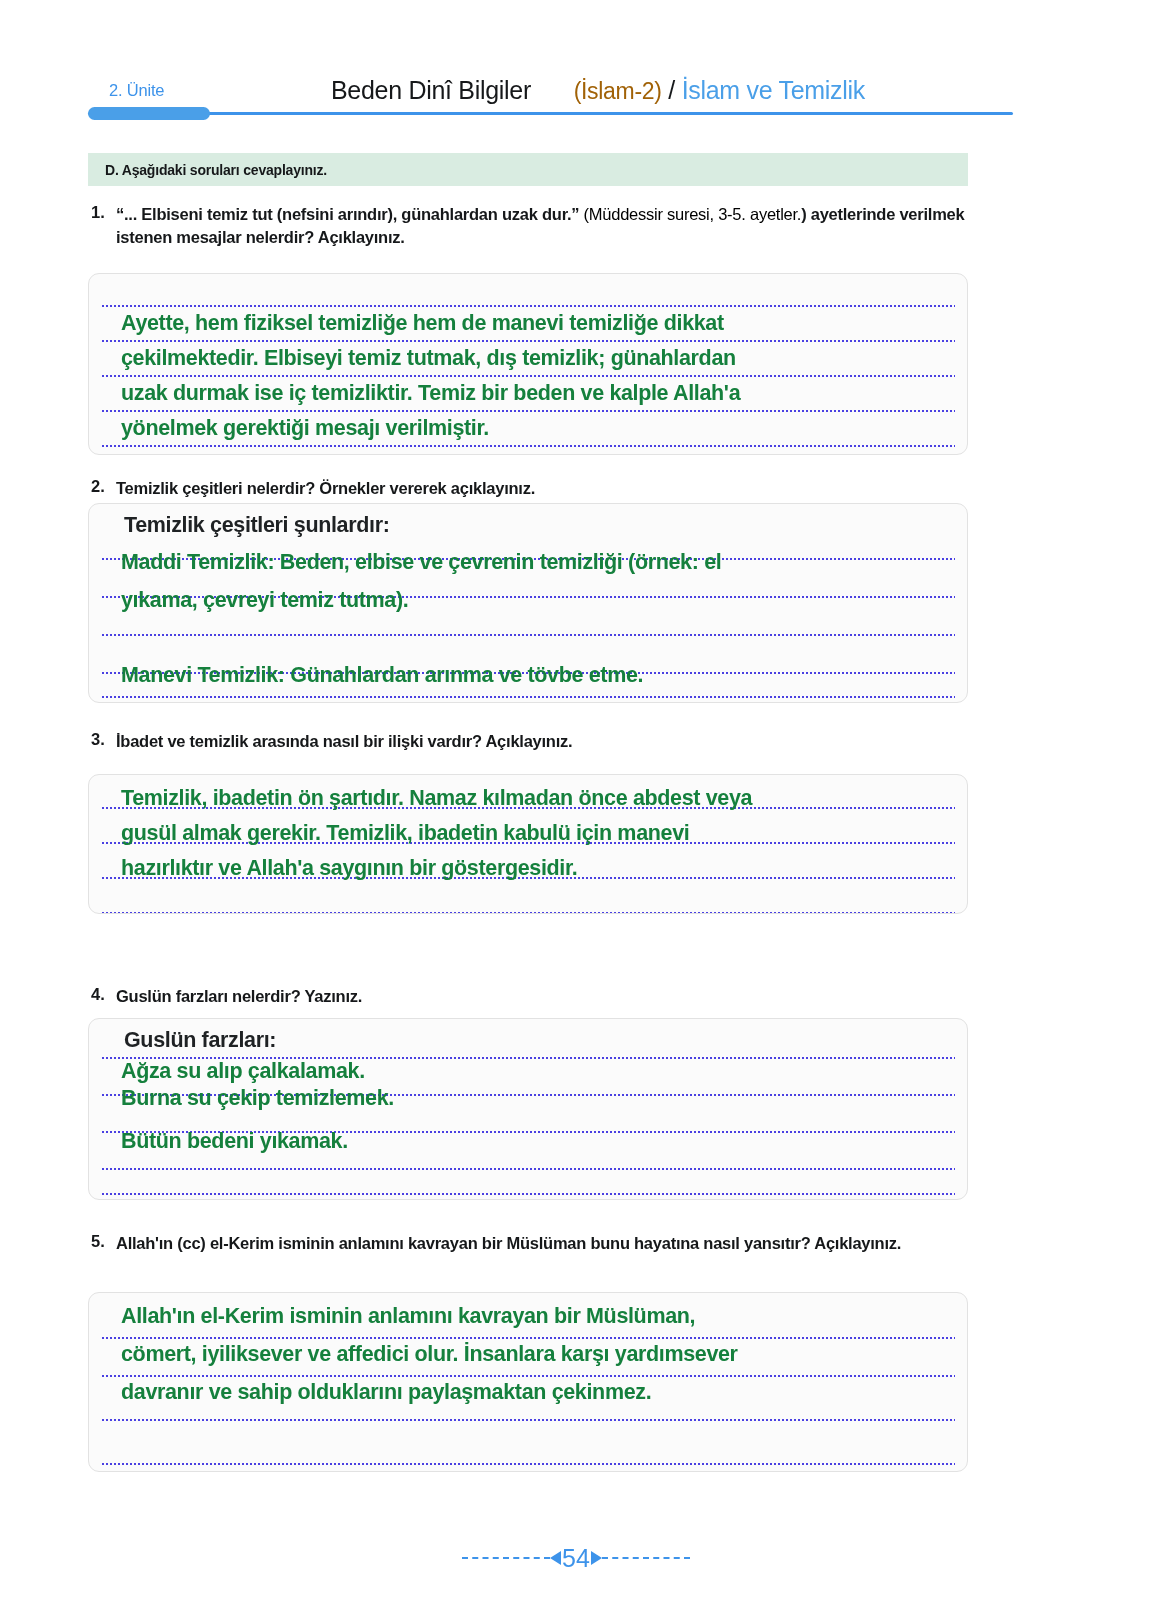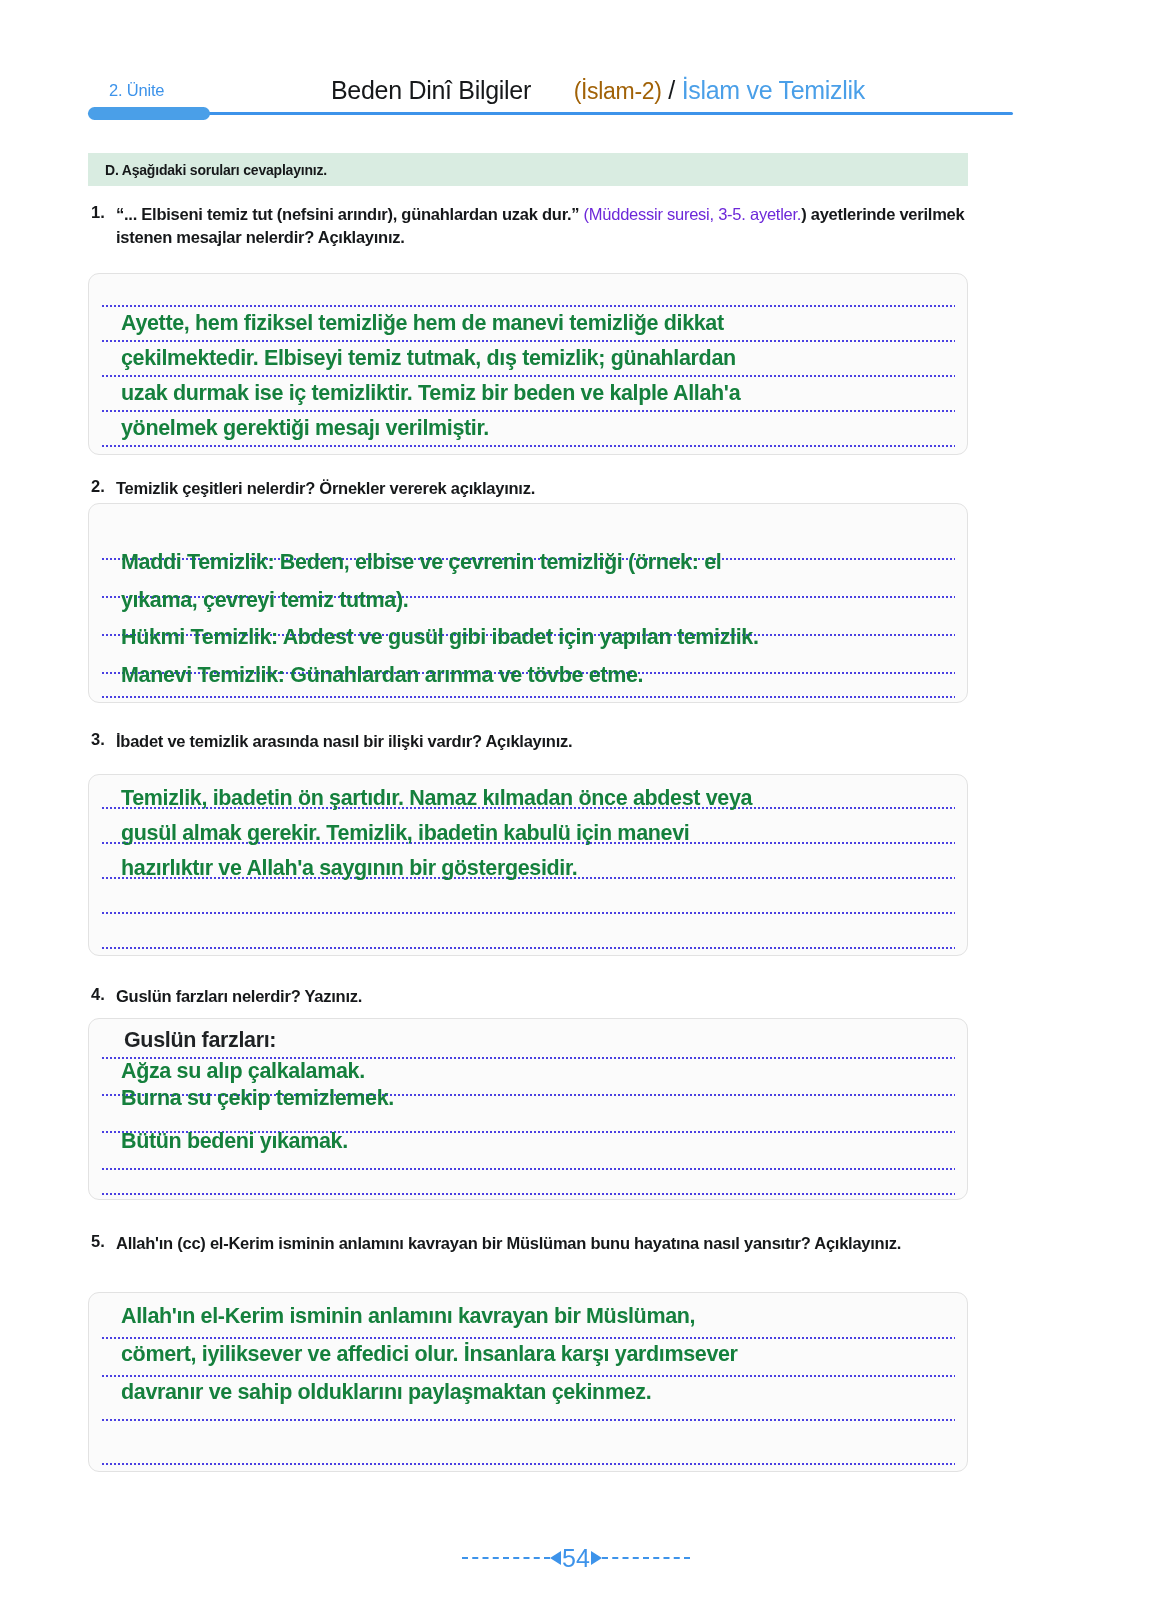--- a/index.html
+++ b/index.html
@@ -122,21 +122,21 @@
   }
   .q-text {
     font-size: 16.5px;
     font-weight: bold;
     color: #16181a;
     line-height: 1.42;
     letter-spacing: -0.25px;
   }
   .q-text .light {
     font-weight: 400;
-    color: #6d28d9;
+    color: #000000;
     text-align: center;
   }
 
   
   .answer-box {
     position: absolute;
     left: 88px;
     background: #fbfbfb;
     border: 1px solid #e2e2e2;
     border-radius: 11px;
@@ -253,34 +253,34 @@
   </div>
 
   <div class="answer-box" style="top:503px; width:880px; height:200px;">
     <div class="lines">
       <div class="dotline" style="top:54px;"></div>
       <div class="dotline" style="top:92px;"></div>
       <div class="dotline" style="top:130px;"></div>
       <div class="dotline" style="top:168px;"></div>
       <div class="dotline" style="top:192px;"></div>
     </div>
+    <div class="ans-text ans-dark" style="top:9px; left:35px;">Temizlik çeşitleri şunlardır:</div>
     <div class="ans-text ans-red" style="top:84px; left:32px;">yıkama, çevreyi temiz tutma).</div>
     <div class="ans-text ans-red" style="top:46px; left:32px;">Maddi Temizlik: Beden, elbise ve çevrenin temizliği (örnek: el</div>
-    <div class="ans-text ans-red" style="top:121px; left:32px;">Hükmi Temizlik: Abdest ve gusül gibi ibadet için yapılan temizlik.</div>
     <div class="ans-text ans-red" style="top:159px; left:32px;">Manevi Temizlik: Günahlardan arınma ve tövbe etme.</div>
   </div>
 
   <div class="q-block" style="left:88px; top:730px; width:900px;">
     <div class="q-row">
       <span class="q-num">3.</span>
       <span class="q-text" style="width:872px;">İbadet ve temizlik arasında nasıl bir ilişki vardır? Açıklayınız.</span>
     </div>
   </div>
 
-  <div class="answer-box" style="top:774px; width:880px; height:182px;">
+  <div class="answer-box" style="top:774px; width:880px; height:140px;">
     <div class="lines">
       <div class="dotline" style="top:32px;"></div>
       <div class="dotline" style="top:67px;"></div>
       <div class="dotline" style="top:102px;"></div>
       <div class="dotline" style="top:137px;"></div>
       <div class="dotline" style="top:172px;"></div>
     </div>
     <div class="ans-text ans-red" style="top:11px; left:32px;">Temizlik, ibadetin ön şartıdır. Namaz kılmadan önce abdest veya</div>
     <div class="ans-text ans-red" style="top:46px; left:32px;">gusül almak gerekir. Temizlik, ibadetin kabulü için manevi</div>
     <div class="ans-text ans-red" style="top:81px; left:32px;">hazırlıktır ve Allah'a saygının bir göstergesidir.</div>

